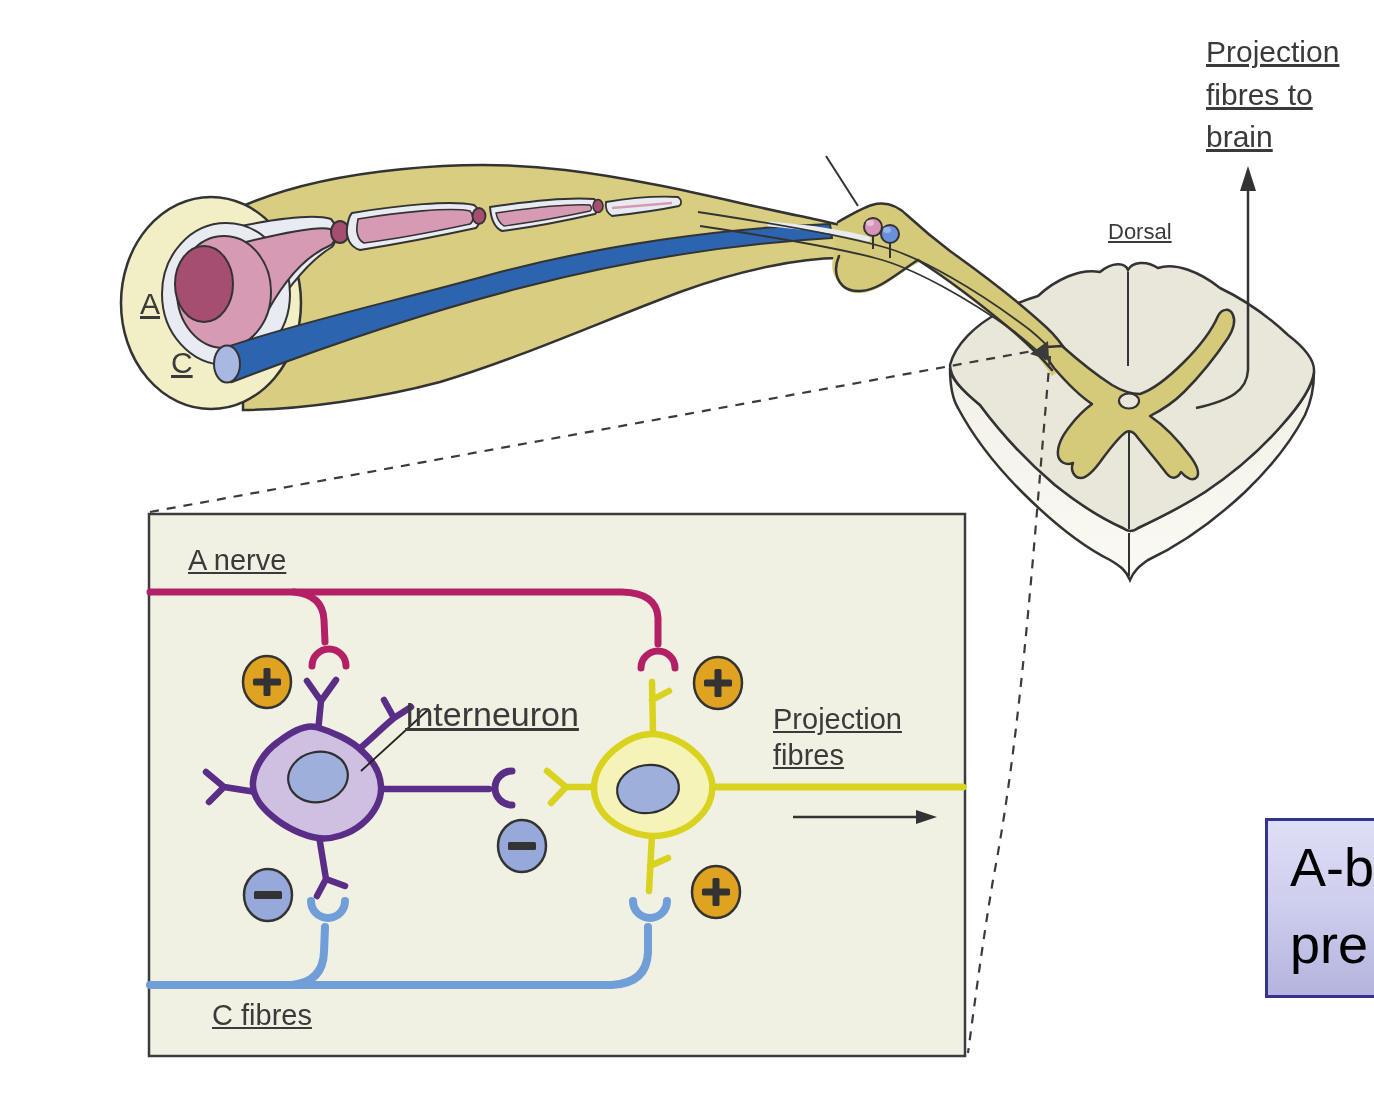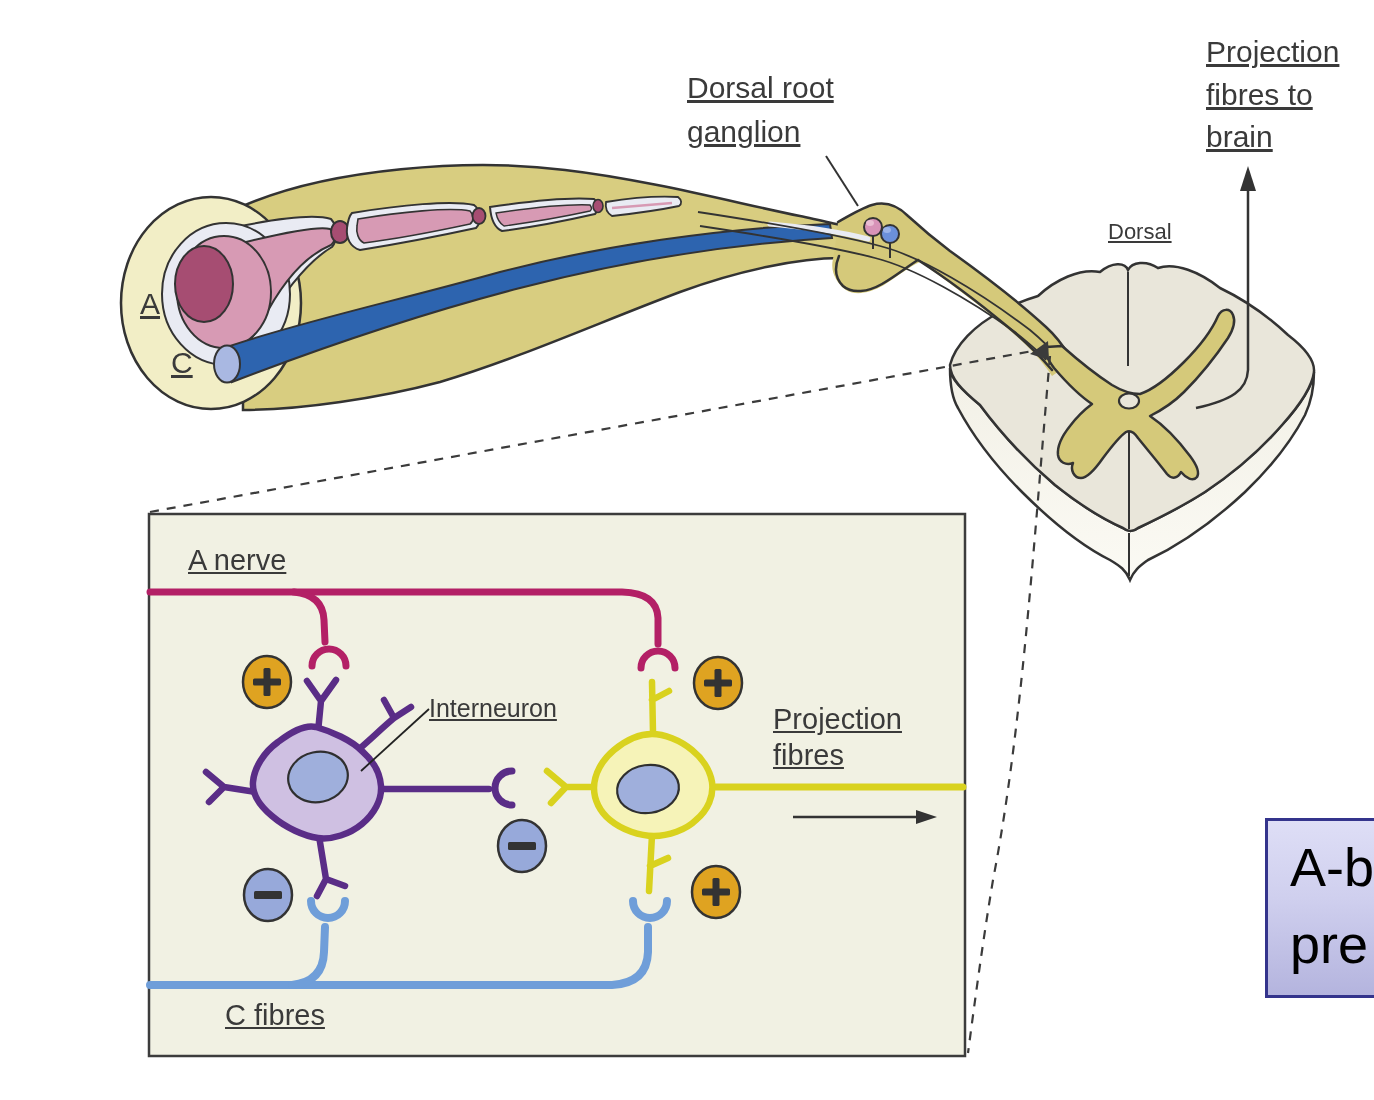--- a/index.html
+++ b/index.html
@@ -10,23 +10,23 @@
   #artwork{position:absolute;left:0;top:0;}
   .lbl{position:absolute;white-space:pre-line;line-height:1.4;text-decoration:underline;}
   .lbl-peripheral{left:227px;top:121px;font-size:29px;}
   .lbl-drg{left:687px;top:66px;font-size:30px;line-height:1.48;}
   .lbl-projbrain{left:1206px;top:31px;font-size:30px;line-height:1.42;}
   .lbl-dorsal{left:1108px;top:217px;font-size:22px;text-align:center;}
   .lbl-spinalcord{left:1196px;top:553px;font-size:30px;line-height:1.33;}
   .lbl-nerve-a{left:140px;top:283px;font-size:30px;}
   .lbl-nerve-c{left:171px;top:342px;font-size:30px;}
   .lbl-afibres{left:188px;top:540px;font-size:29px;}
-  .lbl-interneuron{left:429px;top:691px;font-size:25px;}
+  .lbl-interneuron{left:405px;top:691px;font-size:34px;}
   .lbl-projfibres{left:773px;top:701px;font-size:29px;line-height:1.25;}
-  .lbl-cfibres{left:212px;top:995px;font-size:29px;margin-left:13px;}
+  .lbl-cfibres{left:212px;top:995px;font-size:29px;}
   .callout{
     position:absolute;left:1265px;top:818px;width:190px;height:180px;
     box-sizing:border-box;border:3px solid #34348c;
     background:linear-gradient(180deg,#dedef6 0%,#cfcfee 45%,#b4b4de 100%);
     padding:8px 0 0 22px;font-size:54px;line-height:1.42;color:#000;
     white-space:pre-line;
   }
 </style>
 </head>
 <body>
@@ -223,22 +223,20 @@
       </g>
 
       <path stroke="#222" stroke-width="1.8" fill="none" d="M 429,709 L 361,771"></path>
       <g>
         <path stroke="#333" stroke-width="2.5" fill="none" d="M 793,817 L 918,817"></path>
         <polygon fill="#333" points="916,810 937,817 916,824"></polygon>
       </g>
     </g>
   </svg>
 
-  <div class="lbl lbl-drg">Dorsal root
-ganglion</div>
   <div class="lbl lbl-projbrain">Projection
 fibres to
 brain</div>
   <div class="lbl lbl-dorsal">Dorsal</div>
   <div class="lbl lbl-nerve-a">A</div>
   <div class="lbl lbl-nerve-c">C</div>
   <div class="lbl lbl-afibres">A nerve</div>
   <div class="lbl lbl-interneuron">Interneuron</div>
   <div class="lbl lbl-projfibres">Projection
 fibres</div>

